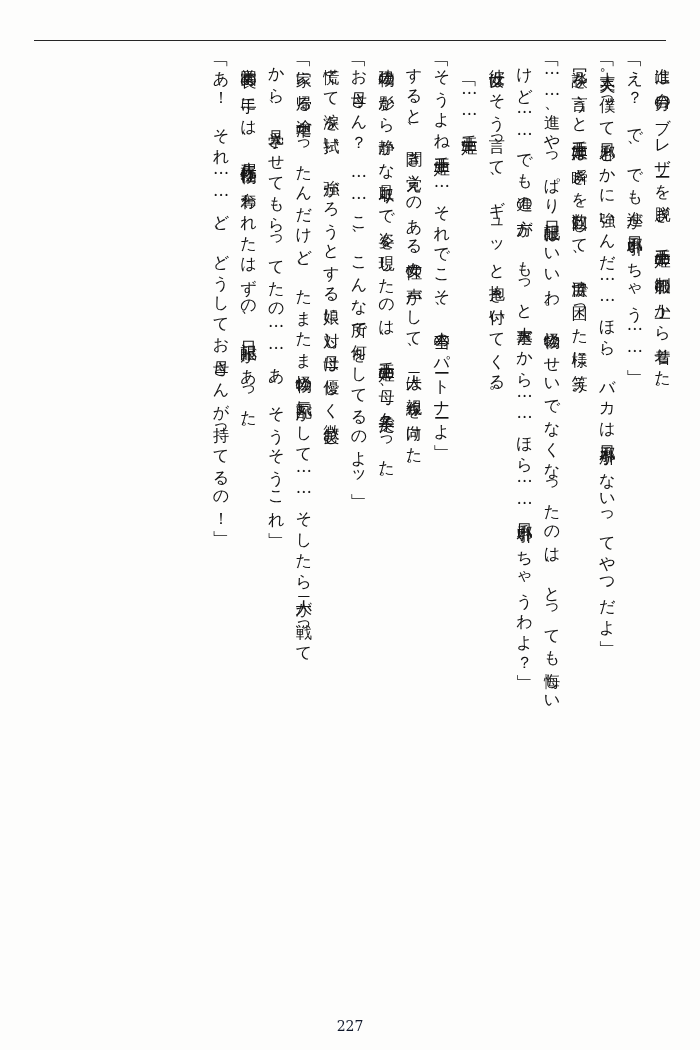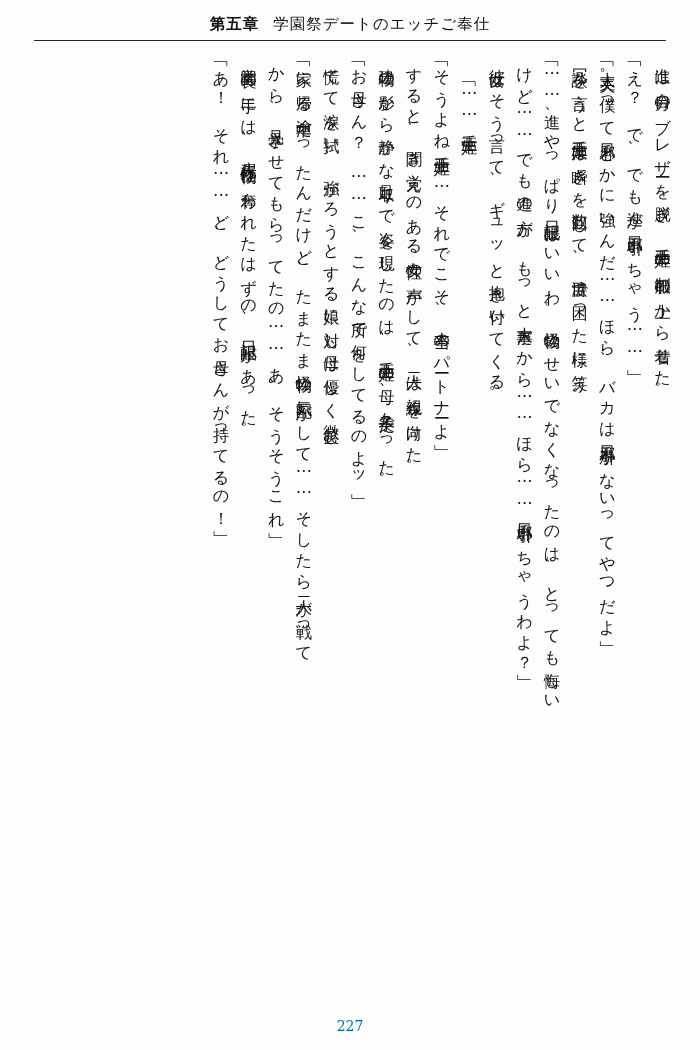--- a/index.html
+++ b/index.html
@@ -75,32 +75,29 @@
   .vline.indent {
     padding-top: 20px;
   }
   .pagenum {
     position: absolute;
     bottom: 16px;
     left: 0;
     width: 700px;
     text-align: center;
     font-size: 14px;
-    color: #0369a1;
+    color: #0f172a;
     font-family: "DejaVu Serif", "Liberation Serif", serif;
   }
 </style>
 </head>
 <body>
 
 <div class="page">
 
-  <div class="header">
-    <span class="chap-num">第五章</span><span>学園祭デートのエッチご奉仕</span>
-  </div>
 
   <div class="rule"></div>
 
   <div class="body-area">
     <div class="vline">進は自分のブレザーを脱ぎ、千亜姫の制服の上から着せた。</div>
     <div class="vline">「え？　で、でも進が風邪引いちゃう……」</div>
     <div class="vline">「大丈夫。僕って風邪とかに強いんだ……ほら、バカは風邪引かないってやつだよ」</div>
     <div class="vline">冗談を言うと千亜姫は瞬きを数回して、涙目で困った様に笑う。</div>
     <div class="vline">「……進、やっぱり日記帳はいいわ。怪物のせいでなくなったのは、とっても悔しい</div>
     <div class="vline">けど……でも進の方が、もっと大事だから……ほら……風邪引いちゃうわよ？」</div>

